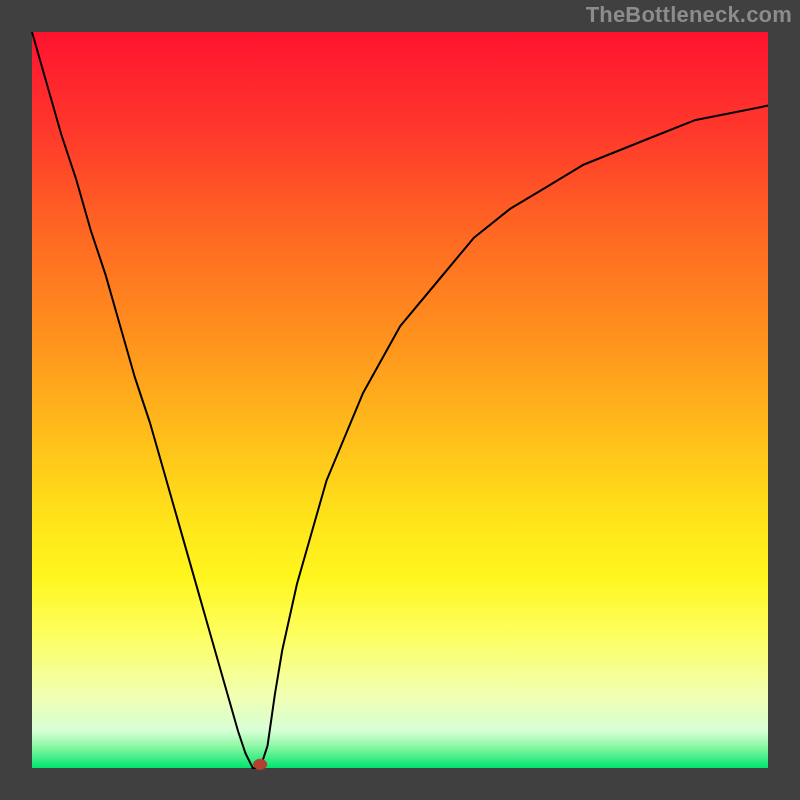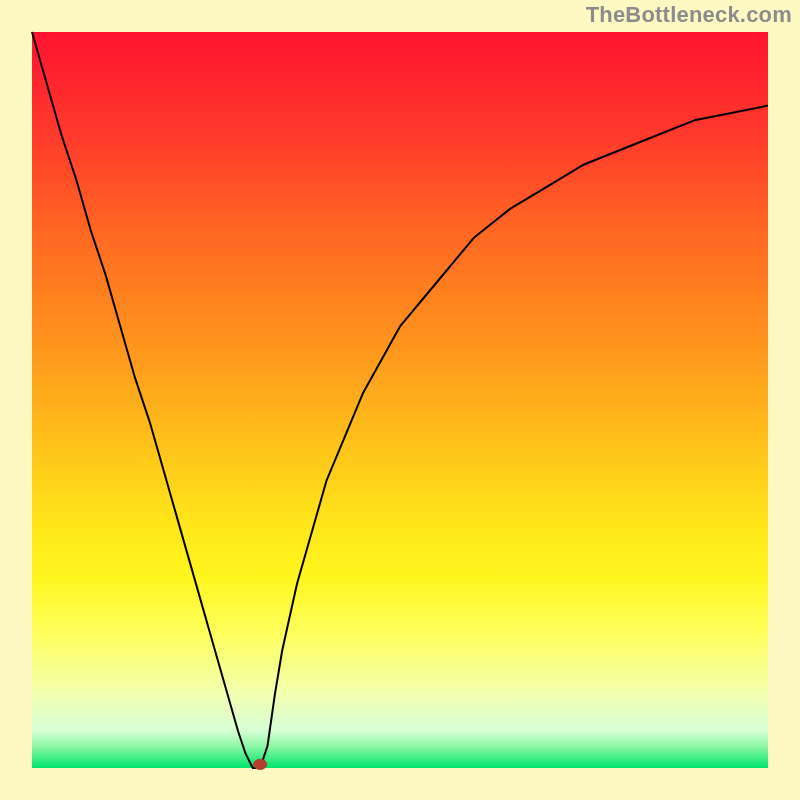--- a/index.html
+++ b/index.html
@@ -8,21 +8,21 @@
     width: 800px;
     height: 800px;
     background: #000;
     font-family: Arial, Helvetica, sans-serif;
     overflow: hidden;
   }
   .frame {
     position: relative;
     width: 800px;
     height: 800px;
-    background: #fef9c3;
+    background: #404040;
   }
   .watermark {
     position: absolute;
     top: 2px;
     right: 8px;
     color: #8c8c8c;
     font-size: 22px;
     font-weight: 600;
     letter-spacing: 0.2px;
     user-select: none;

